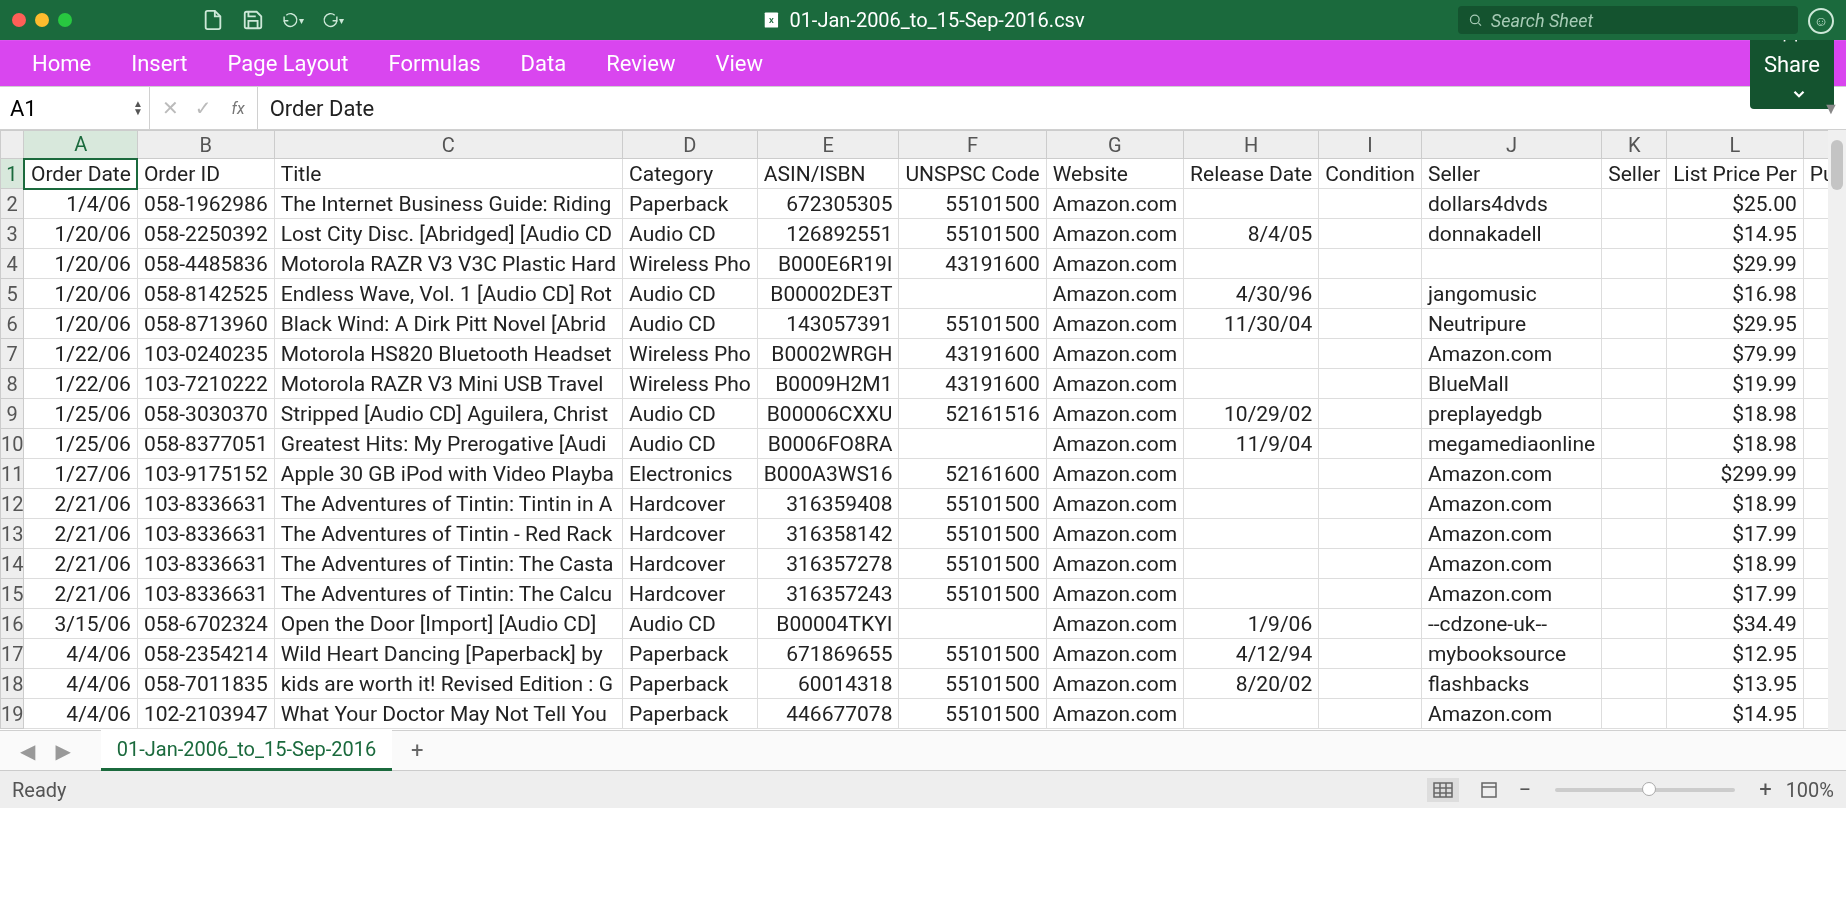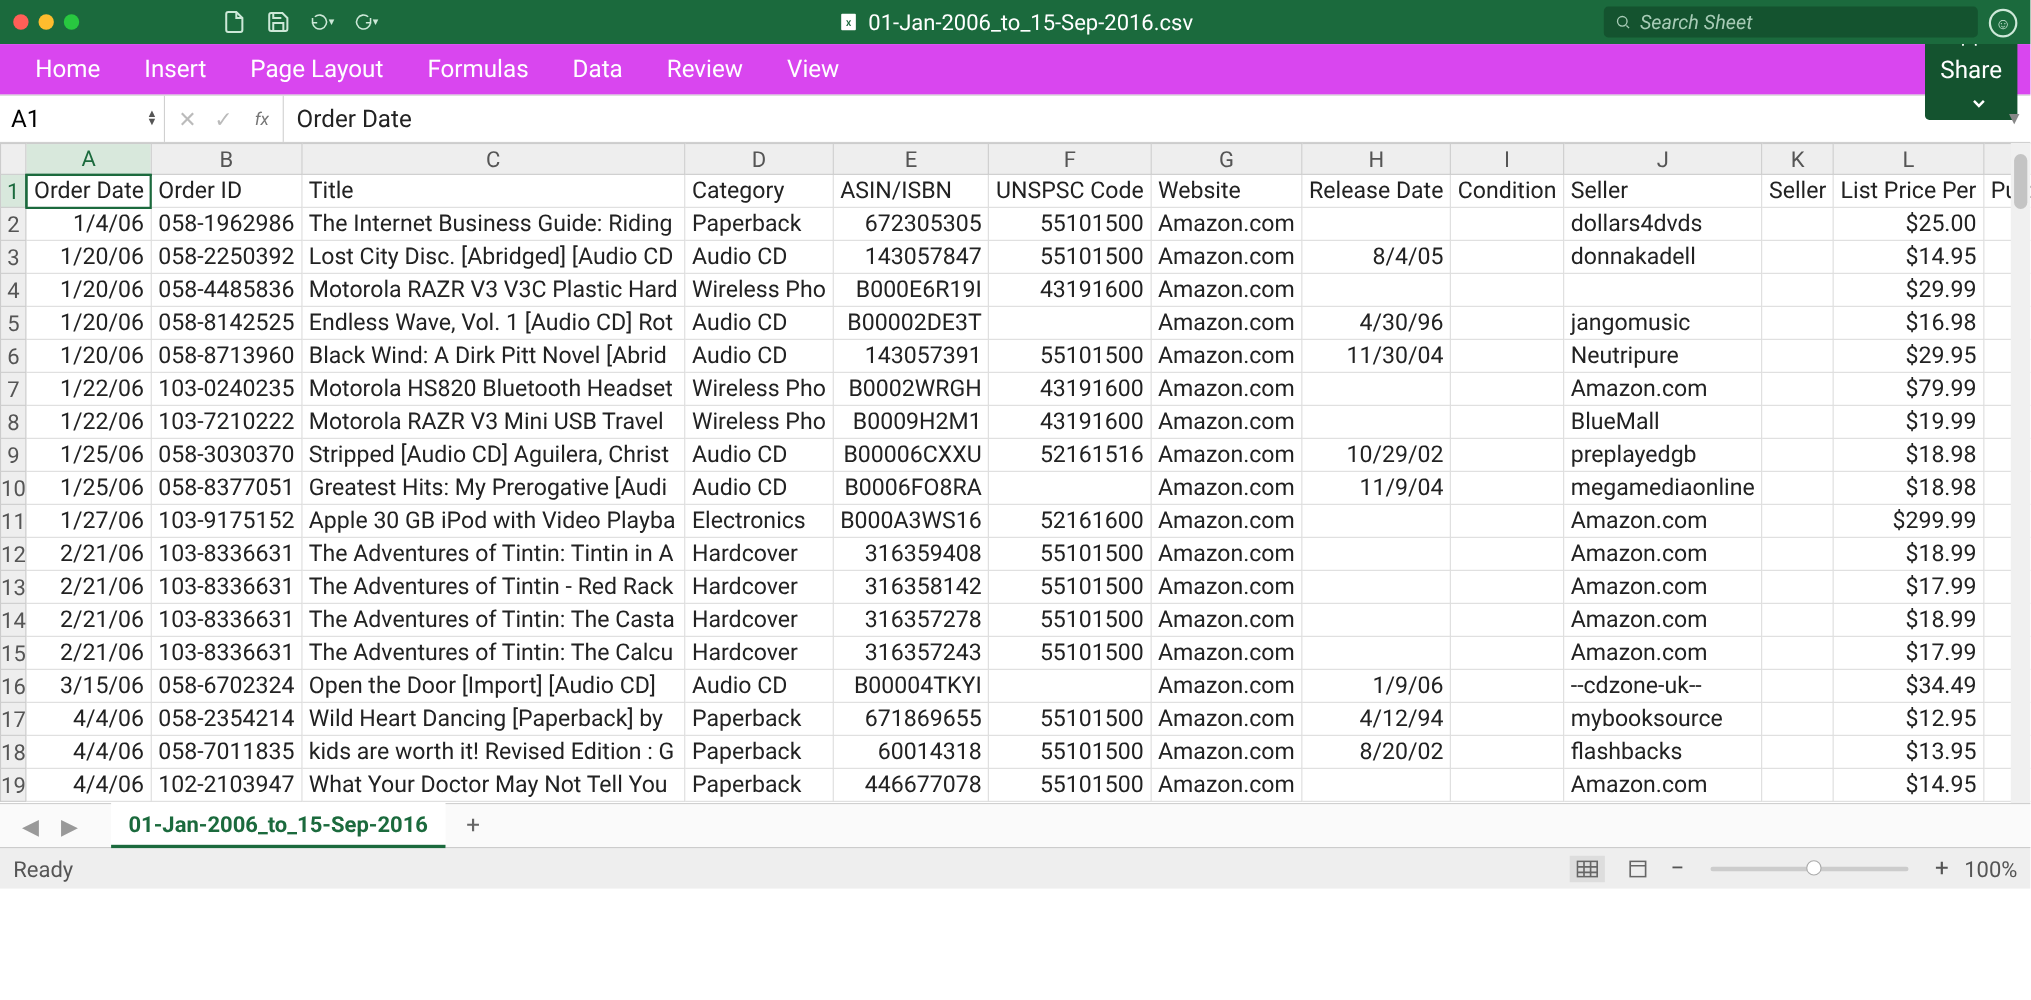--- a/index.html
+++ b/index.html
@@ -44,21 +44,21 @@
     .row-header { background: #eee; border: 1px solid #ccc; font-weight: normal; color:#555; text-align: center; width: 38px; font-size:20px;}
     .row-header.active { background: #d8e8dc; color:#1b6a3d; border-right:2px solid #1b6a3d;}
     td.cell { border: 1px solid #ddd; padding: 2px 6px; height: 30px; white-space: nowrap; overflow: hidden; color:#222;}
     td.num { text-align: right; }
     td.selected { outline: 2px solid #1b6a3d; outline-offset: -1px; background:#fff;}
     th.corner { background: #eee; border:1px solid #ccc;}
     
     
     .sheet-tabs { height: 40px; display: flex; align-items: center; border-top: 1px solid #d0d0d0; padding: 0 10px; background:#fafafa;}
     .nav-arrow { color:#999; padding: 0 10px; font-size: 20px; cursor:pointer;}
-    .sheet-tab { padding: 7px 16px; background:#fff; border-bottom: 3px solid #1b6a3d; color:#1b6a3d; font-size:20px; margin-left: 20px; cursor:pointer;font-weight:bold;}
+    .sheet-tab { padding: 7px 16px; background:#fff; border-bottom: 3px solid #1b6a3d; color:#1b6a3d; font-size:20px; margin-left: 20px; cursor:pointer;}
     .add-sheet { width:30px; height:30px; display:flex; align-items:center; justify-content:center; color:#666; font-size:22px; cursor:pointer; margin-left:10px;}
     
     
     .status-bar { height: 38px; background: #eee; border-top:1px solid #ccc; display:flex; align-items:center; padding: 0 12px; font-size:20px; color:#555;}
     .view-controls { margin-left:auto; display:flex; align-items:center; gap: 14px;}
     .view-btn { width:32px; height:24px; display:flex; align-items:center; justify-content:center; border:1px solid transparent;}
     .view-btn.active { background:#ddd;}
     .zoom-slider { width:180px; height:4px; background:#ccc; border-radius:2px; position:relative; margin: 0 10px;}
     .zoom-slider .thumb { position:absolute; top:-6px; left:48%; width:14px; height:14px; background:#fff; border:1px solid #aaa; border-radius:50%;}
     .vscroll { position:absolute; right:0; top:0; width:18px; height:100%; background:#f0f0f0;}
@@ -237,21 +237,21 @@
           <td class="cell"></td>
           <td class="cell num">$25.00</td>
           <td class="cell num">$0.40</td>
         </tr>
         <tr>
           <td class="row-header">3</td>
           <td class="cell num">1/20/06</td>
           <td class="cell">058-2250392</td>
           <td class="cell">Lost City Disc. [Abridged] [Audio CD</td>
           <td class="cell">Audio CD</td>
-          <td class="cell num">143057847</td>
+          <td class="cell num">126892551</td>
           <td class="cell num">55101500</td>
           <td class="cell">Amazon.com</td>
           <td class="cell num">8/4/05</td>
           <td class="cell"></td>
           <td class="cell">donnakadell</td>
           <td class="cell"></td>
           <td class="cell num">$14.95</td>
           <td class="cell num">$5.00</td>
         </tr>
         <tr>

